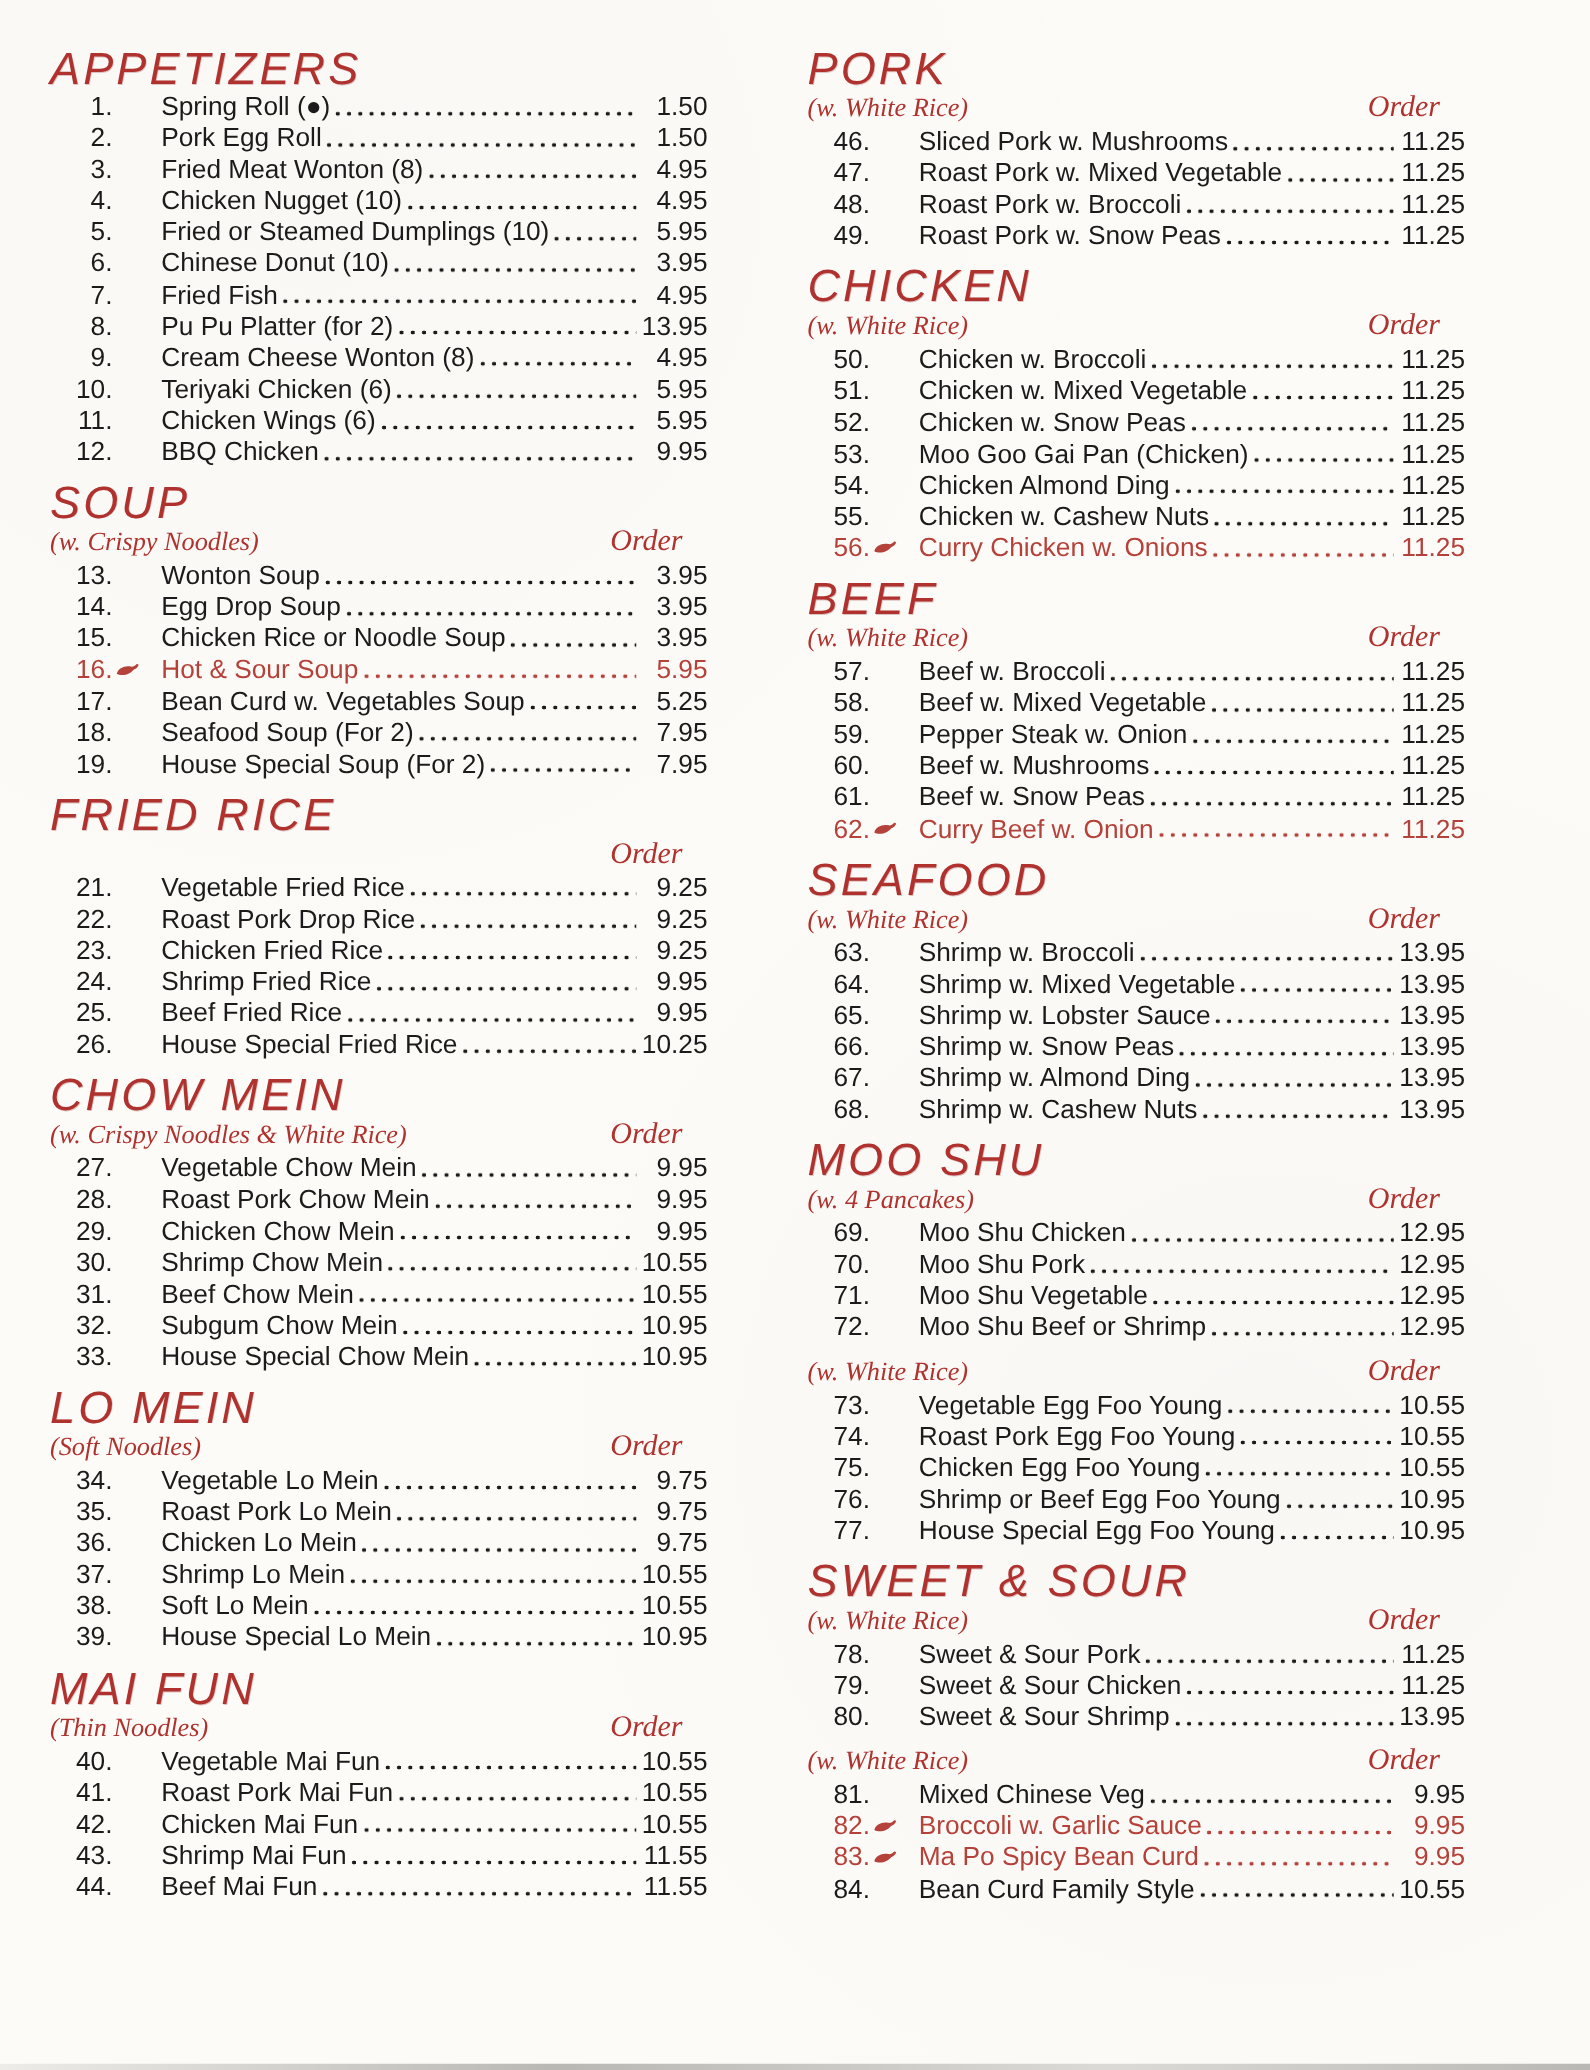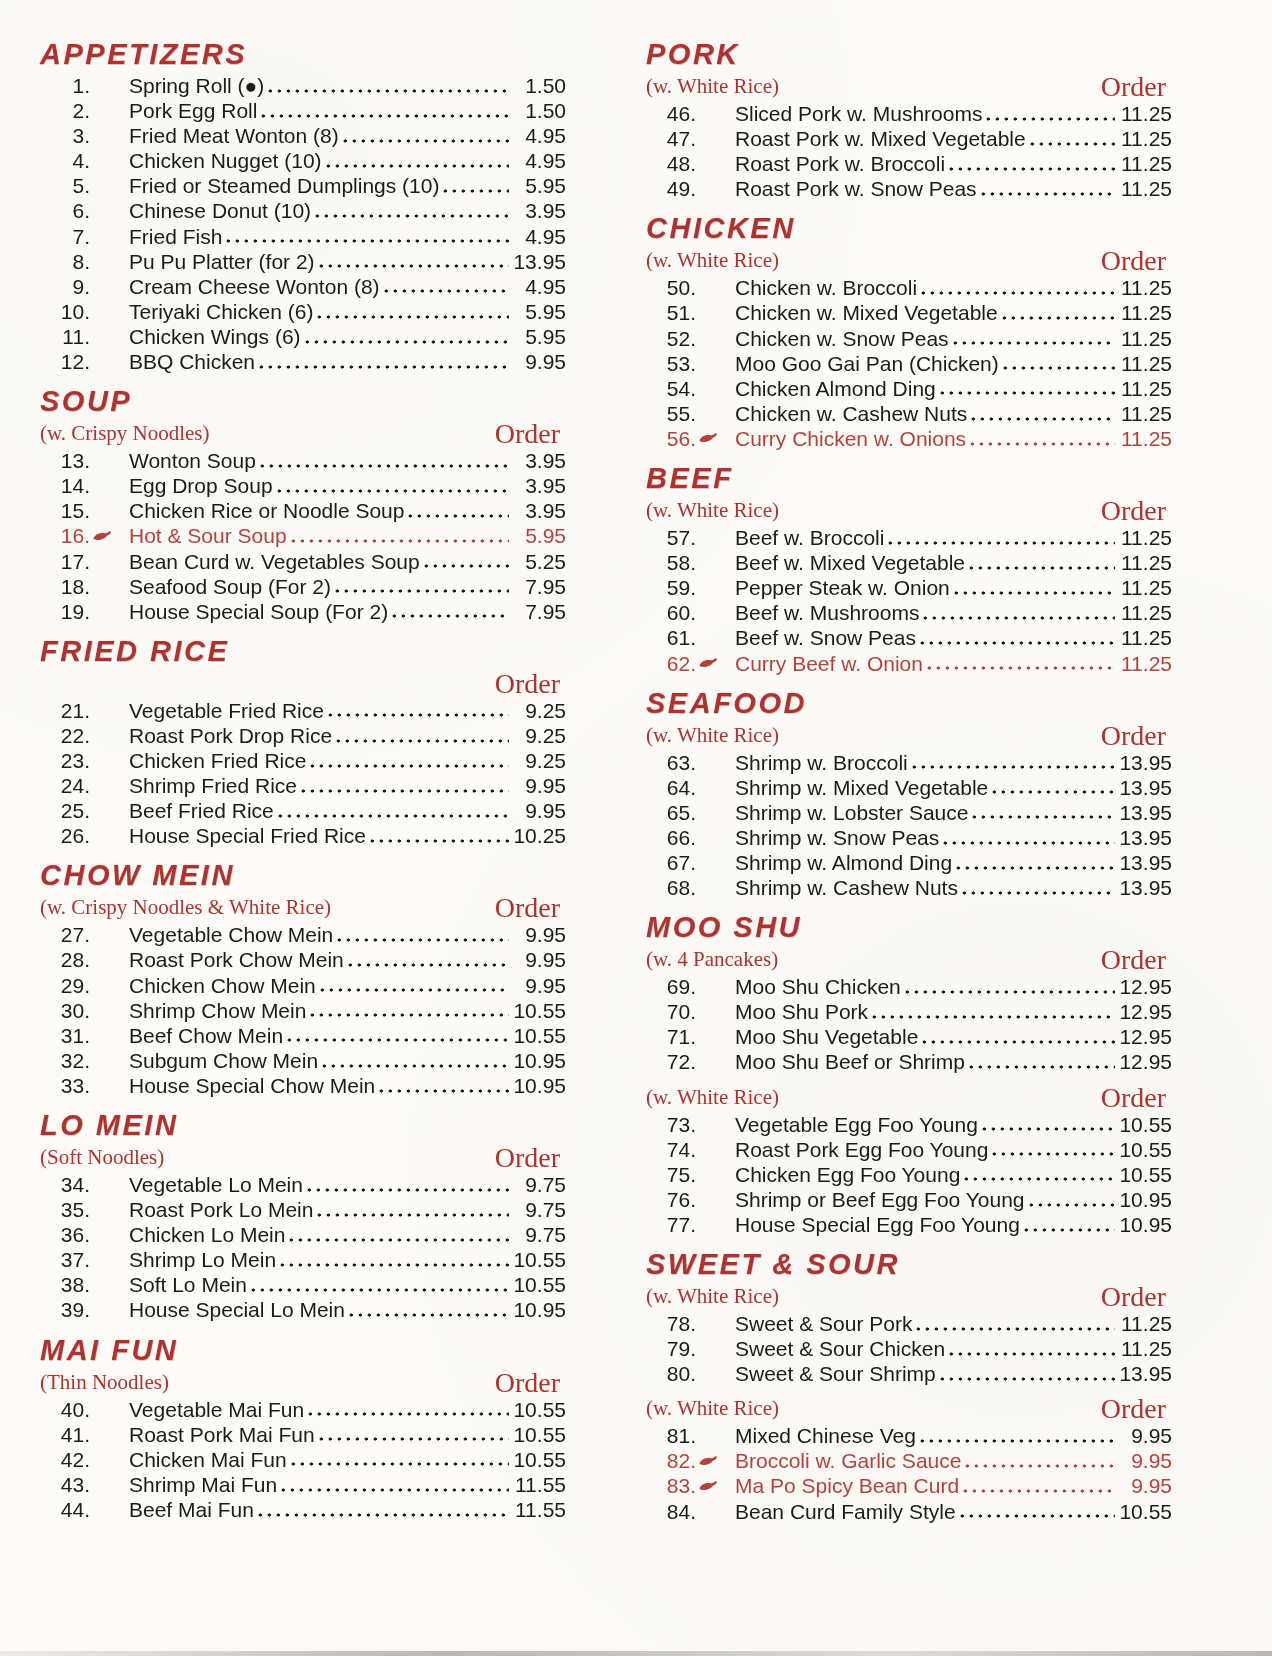--- a/index.html
+++ b/index.html
@@ -18,37 +18,37 @@
       #fcfbf8;
   }
   .scan-edge{position:absolute;left:0;right:0;bottom:0;height:5px;
     background:linear-gradient(to right, rgba(150,148,145,.15), rgba(130,128,125,.55) 35%, rgba(160,158,155,.35) 70%, rgba(120,118,115,.5));}
   .col{position:absolute;top:36px;width:526px;}
   .col.left{left:40px;}
   .col.right{left:646px;}
   .section{margin-bottom:9px;}
   .sec-title{
     text-align:left;
-    font-weight:bold;font-style:italic;
-    font-size:29px;line-height:37px;
+    font-weight:normal;font-style:italic;
+    font-size:36px;line-height:37px;
     letter-spacing:2.5px;
     color:var(--accent);
     text-shadow:0.6px 0.6px 0 rgba(130,30,30,.25);
   }
   .sub-line{position:relative;height:27px;line-height:27px;margin-bottom:1px;}
   .sub{
     text-align:left;
     font-family:"Liberation Serif", serif;
-    font-size:21px;
+    font-style:italic;font-size:21px;
     color:var(--accent);
   }
   .order{
-    position:absolute;right:6px;top:0;
+    position:absolute;right:20px;top:0;
     font-family:"Liberation Serif", serif;
-    font-size:28px;
+    font-style:italic;font-size:24px;
     color:var(--accent);
   }
   .row{display:flex;align-items:baseline;height:25.1px;font-size:21px;line-height:25px;}
   .row .num{flex:none;width:50px;text-align:right;}
   .row .pep{flex:none;width:36px;display:flex;align-items:center;align-self:center;padding-left:3px;}
   .row .pep svg{display:block;}
   .row .name{flex:none;white-space:pre;}
   .row .dots{
     flex:1;min-width:8px;margin:0 3px 0 4px;align-self:stretch;
     background-image:radial-gradient(circle at 2.2px 2.2px, currentColor 1.5px, transparent 1.9px);

